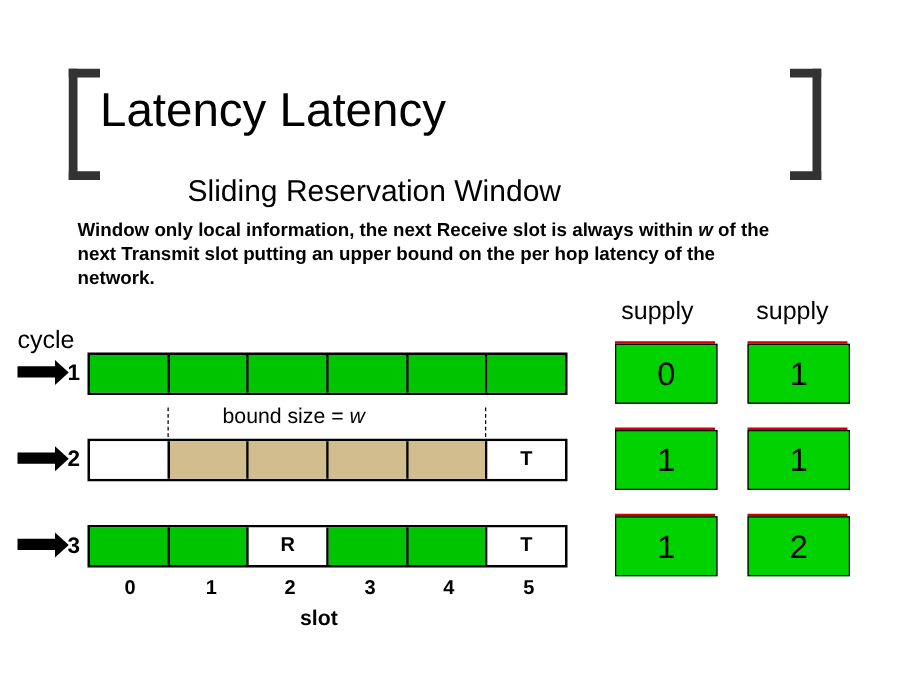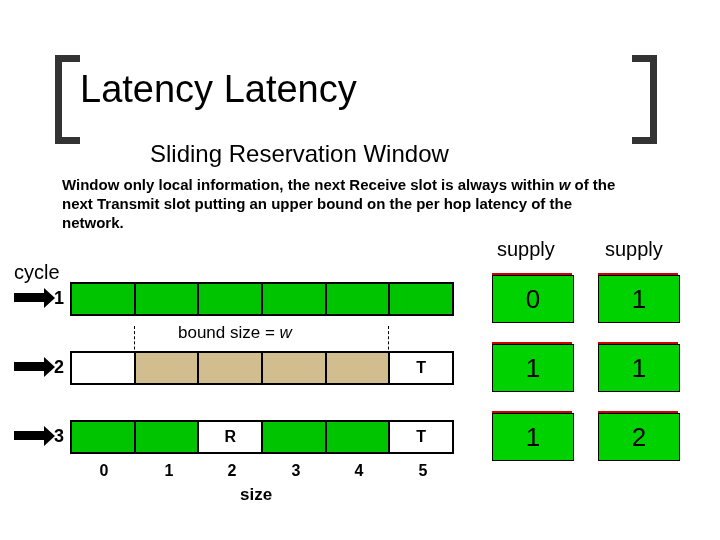--- a/index.html
+++ b/index.html
@@ -80,21 +80,21 @@
   <div class="cell"></div>
   <div class="cell c-white letter">T</div>
 </div>
 
 <div class="slotnum" style="left:94px">0</div>
 <div class="slotnum" style="left:159px">1</div>
 <div class="slotnum" style="left:222px">2</div>
 <div class="slotnum" style="left:286px">3</div>
 <div class="slotnum" style="left:349px">4</div>
 <div class="slotnum" style="left:413px">5</div>
-<div class="slotlbl">size</div>
+<div class="slotlbl">slot</div>
 
 <div class="tblhdr" style="left:497px">supply</div>
 <div class="tblhdr" style="left:605px">supply</div>
 
 <div class="redline" style="left:492px;top:273px"></div>
 <div class="redline" style="left:598px;top:273px"></div>
 <div class="tcell" style="left:492px;top:275px">0</div>
 <div class="tcell" style="left:598px;top:275px">1</div>
 
 <div class="redline" style="left:492px;top:342px"></div>

